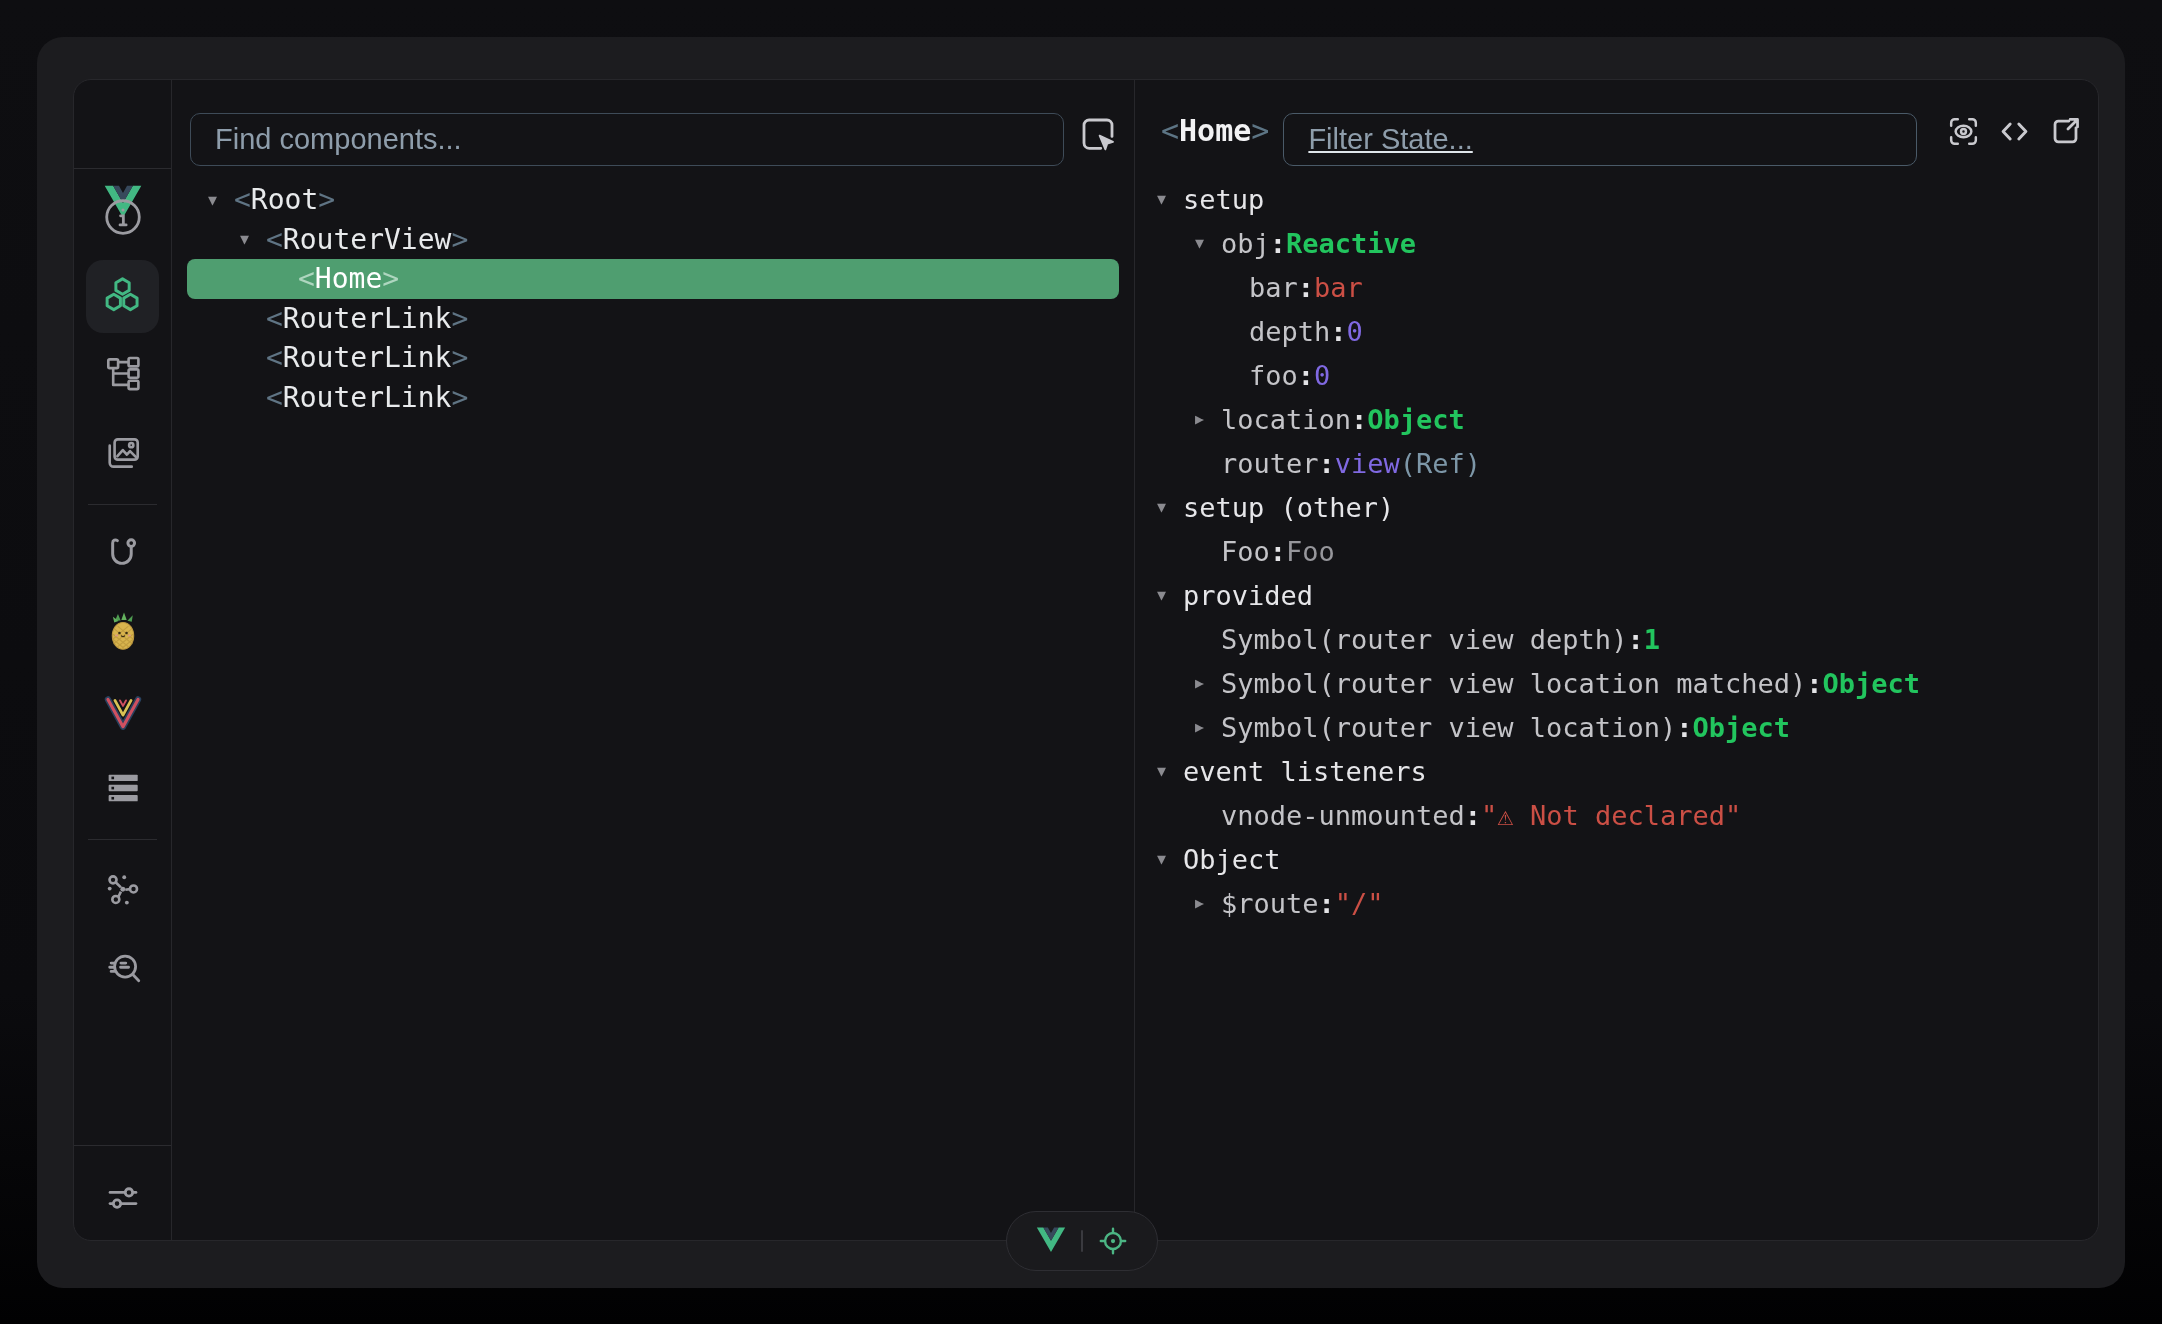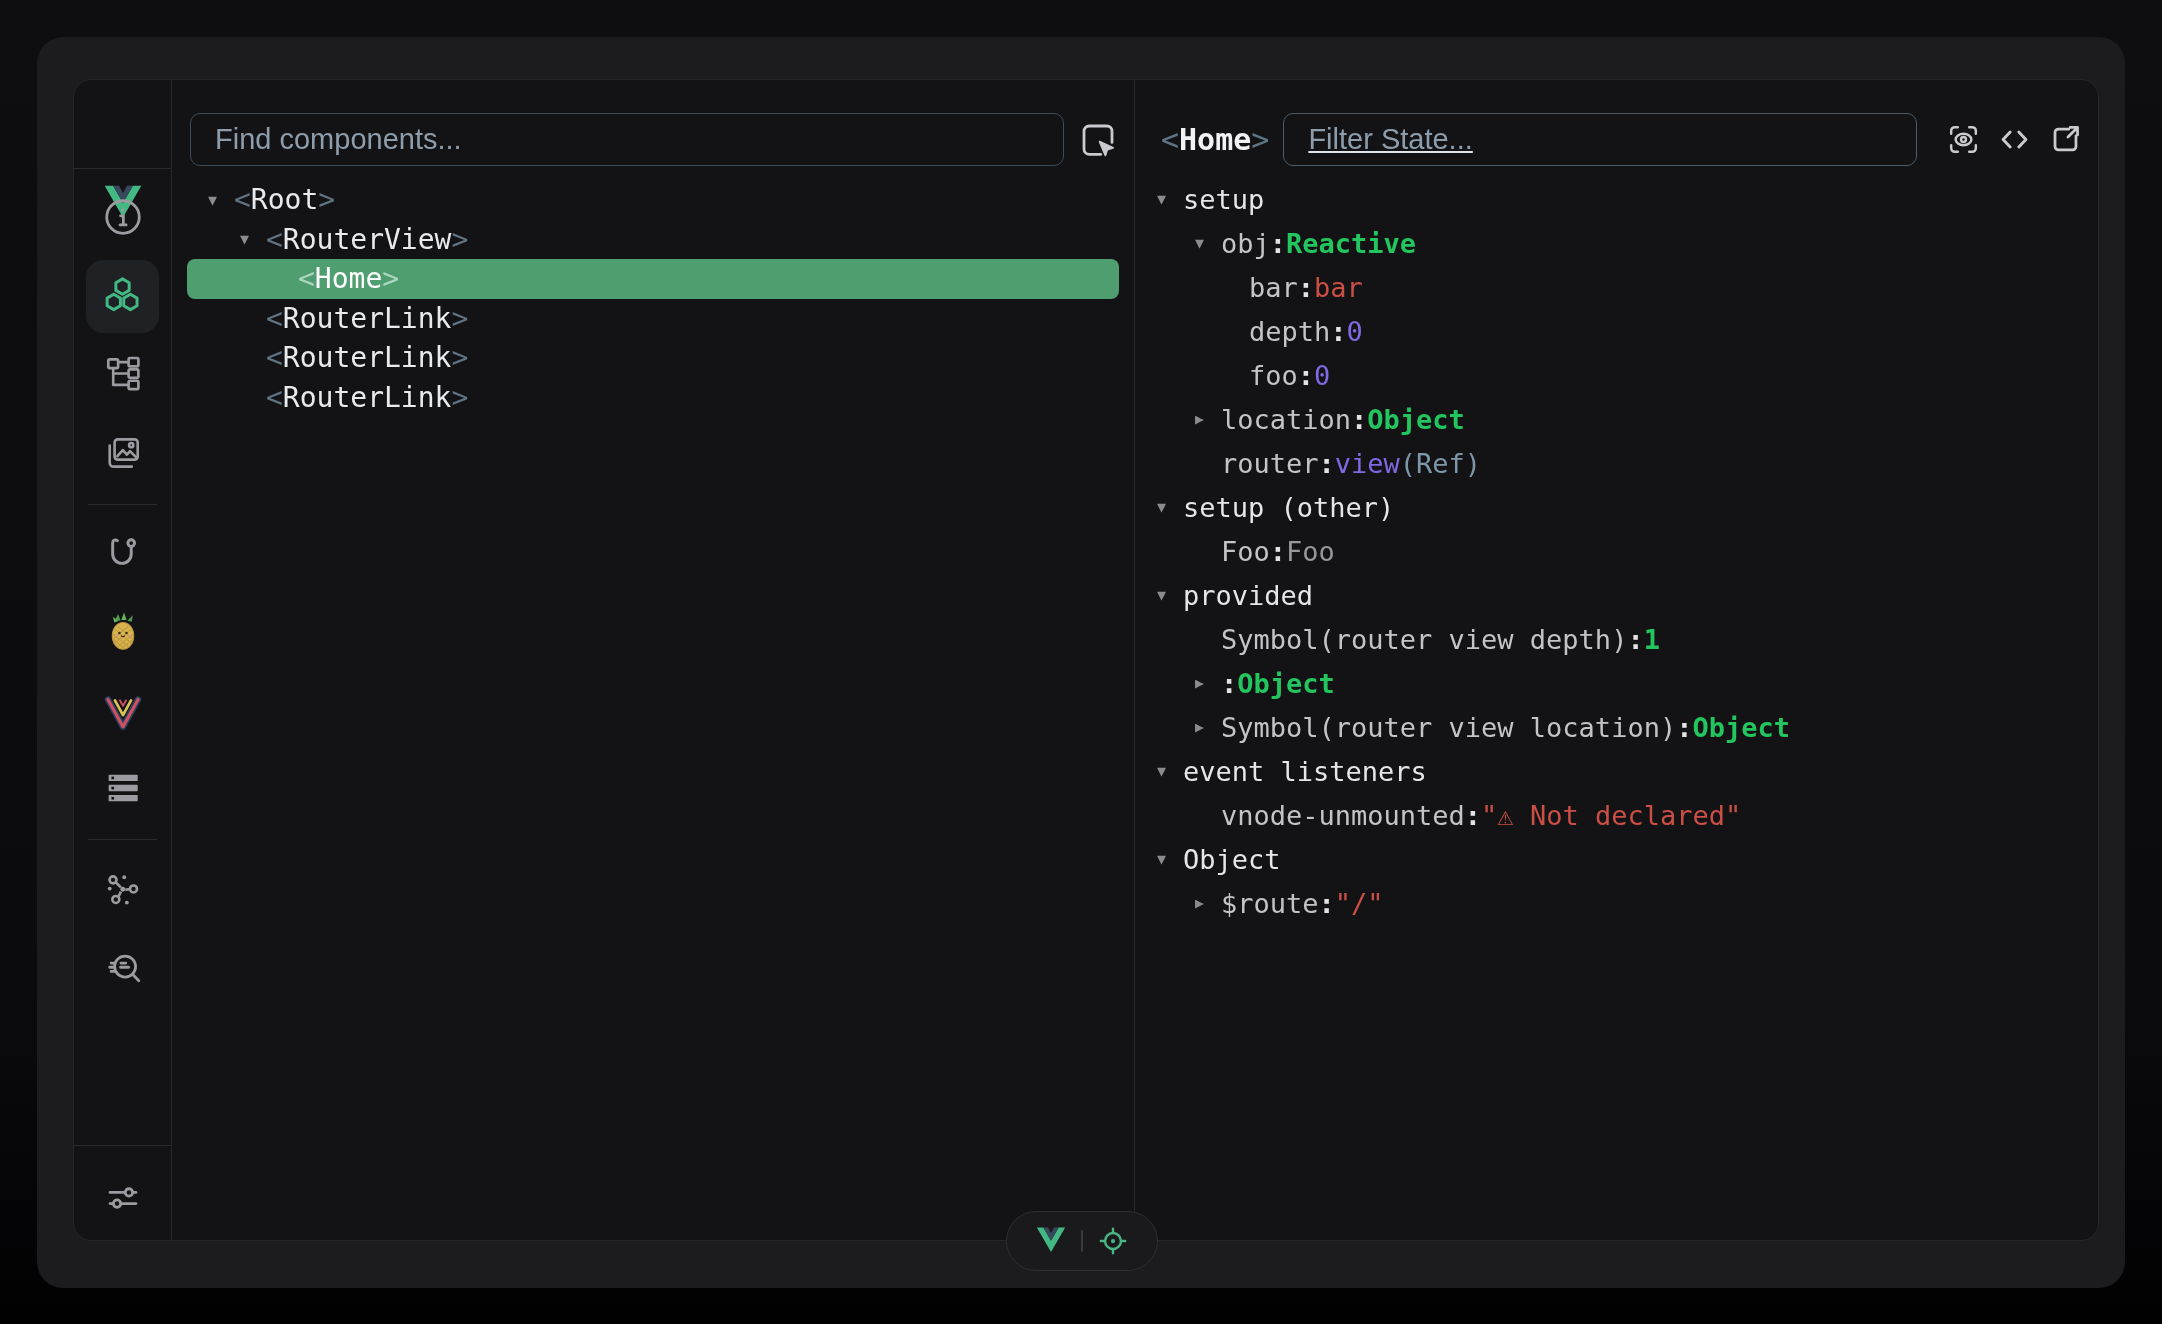--- a/index.html
+++ b/index.html
@@ -28,21 +28,21 @@
   .active-bg {
     position:absolute; left:12px; top:180px; width:73px; height:73px;
     background:#202125; border-radius:17px;
   }
   .active-bg .side-icon { left:15px; top:15px; color:var(--green); }
   
   .tree-panel { position:relative; width:962px; flex:none; }
   .vdiv { width:1px; background:#27272b; flex:none; }
   .state-panel { position:relative; flex:1; min-width:0; }
   
-  .toolbar { display:flex; align-items:center; padding-top:33px; }
+  .toolbar { display:flex; align-items:flex-start; padding-top:33px; }
   .tree-panel .toolbar { padding-left:18px; padding-right:14px; }
   .state-panel .toolbar { padding-left:26px; padding-right:14px; gap:14px; }
   .search-input {
     height:53px; background:transparent; border:1.5px solid #3e4b58; border-radius:10px;
     color:#dfe5ea; font-family:"Liberation Sans", sans-serif; font-size:29px;
     padding:0 24px; outline:none;
   }
   .search-input::placeholder { color:#8e9dab; opacity:1; }
   .tree-panel .search-input { width:874px; }
   .state-panel .search-input { width:660px; border-color:#4a5a68;text-decoration:underline; }
@@ -358,20 +358,21 @@
             <span class="s-head">provided</span>
           </div>
           <div class="s-row d1">
             <span class="caret"></span>
             <span class="s-key">Symbol(router view depth)</span>
             <span class="s-colon"> : </span>
             <span class="val-emph">1</span>
           </div>
           <div class="s-row d1">
             <span class="caret">▶</span>
+            <span class="s-key">Symbol(router view location matched)</span>
             <span class="s-colon"> : </span>
             <span class="val-emph">Object</span>
           </div>
           <div class="s-row d1">
             <span class="caret">▶</span>
             <span class="s-key">Symbol(router view location)</span>
             <span class="s-colon"> : </span>
             <span class="val-emph">Object</span>
           </div>
           <div class="s-row">

